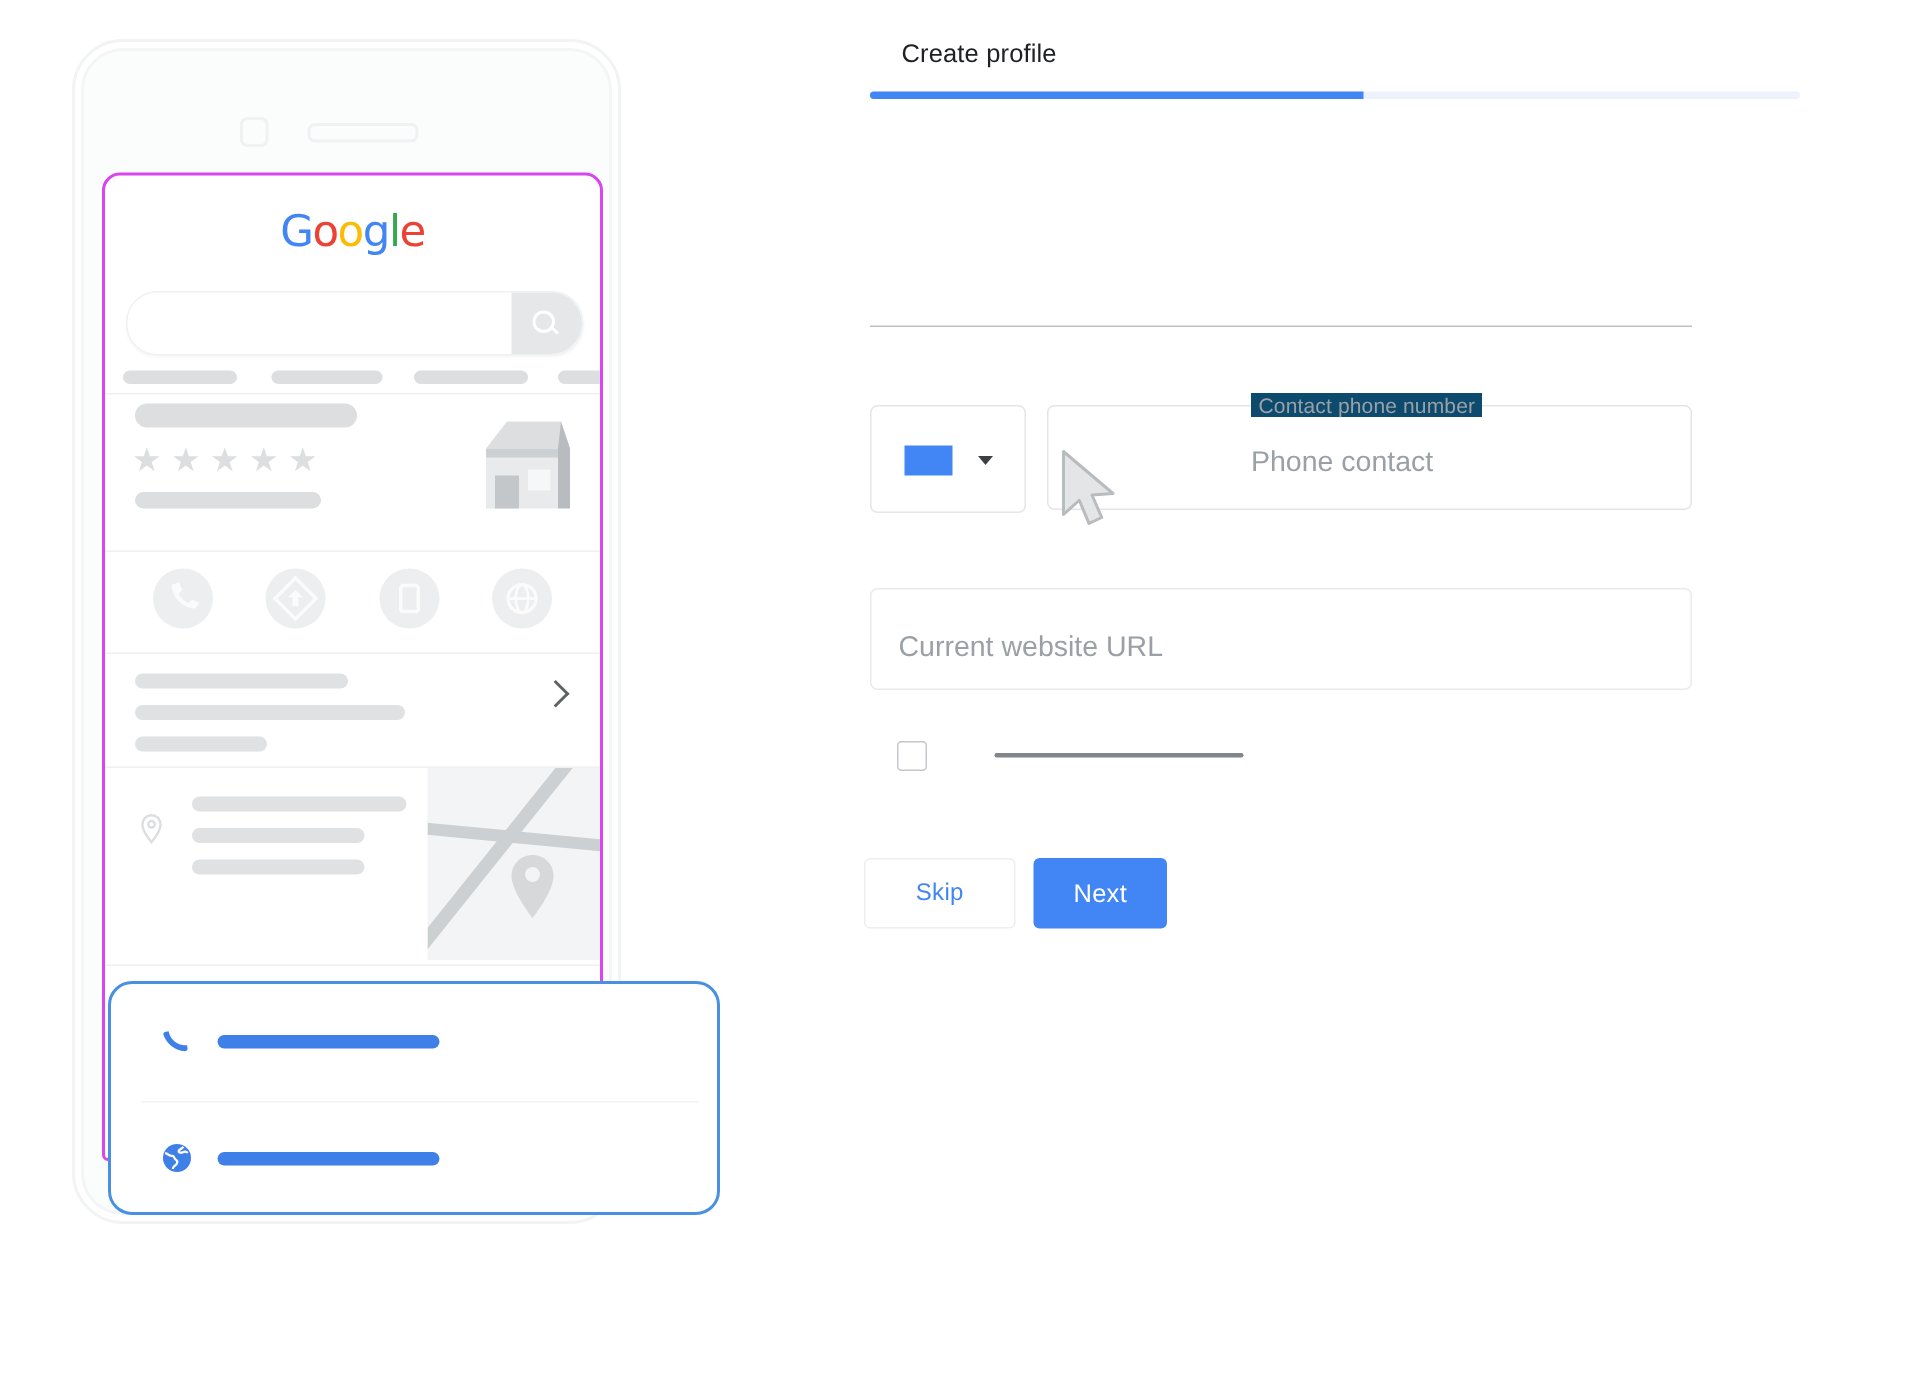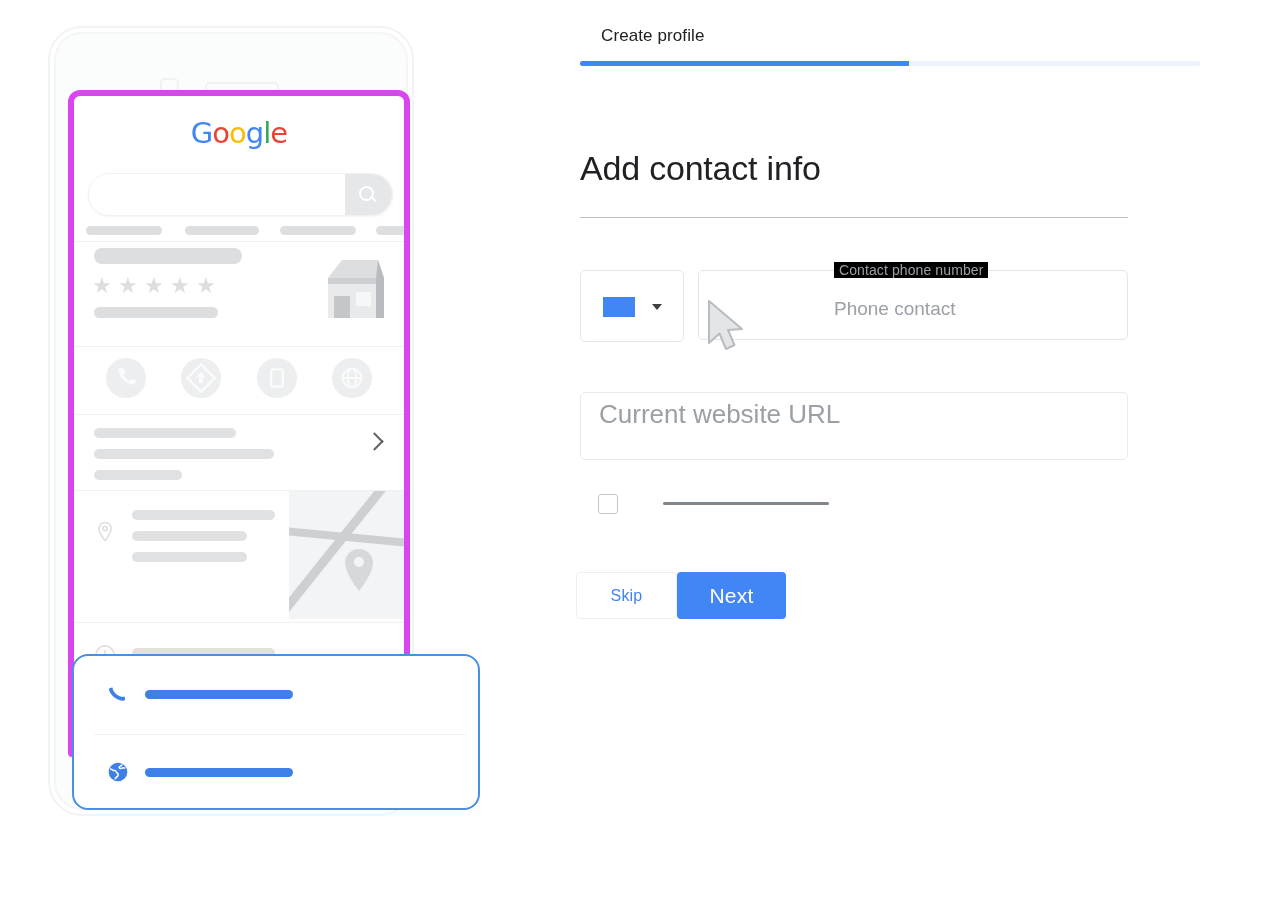--- a/index.html
+++ b/index.html
@@ -55,25 +55,25 @@
     left: 157px;
     top: 56px;
     width: 70px;
     height: 9px;
     border: 2px solid #f0f1f3;
     border-radius: 5px;
   }
   .phone-screen {
     position: absolute;
     left: 20px;
-    top: 64px;
+    top: 89px;
     width: 330px;
     height: 655px;
     background: #ffffff;
-    border: 6px solid #d946ef;
+    border: 2px solid #d946ef;
     border-radius: 12px 12px 4px 4px;
     overflow: hidden;
   }
 
   
   .g-logo {
     position: absolute;
     top: 20px;
     left: 0;
     right: 0;
@@ -371,21 +371,21 @@
     height: 70px;
     border: 1px solid #e3e5e8;
     border-radius: 5px;
     background: #fff;
     box-sizing: border-box;
   }
   #phone-field-label {
     position: absolute;
     left: 135px;
     top: -9px;
-    background: #000000;
+    background: #0c4a6e;
     padding: 0 5px;
     font-size: 14px;
     color: #9aa0a6;
     letter-spacing: .1px;
   }
   #phone-field-placeholder {
     position: absolute;
     left: 135px;
     top: 27px;
     font-size: 19px;
@@ -399,22 +399,22 @@
     width: 548px;
     height: 68px;
     border: 1px solid #e8eaed;
     border-radius: 5px;
     background: #fff;
     box-sizing: border-box;
   }
   #website-field-placeholder {
     position: absolute;
     left: 18px;
-    top: 6px;
-    font-size: 26px;
+    top: 28px;
+    font-size: 19px;
     color: #9aa0a6;
   }
 
   #consent-row {
     position: absolute;
     top: 494px;
     left: 18px;
     width: 330px;
     height: 24px;
   }
@@ -438,43 +438,43 @@
     background: #80868b;
     border-radius: 2px;
   }
 
   #button-row {
     position: absolute;
     top: 572px;
     left: -4px;
     display: flex;
     align-items: center;
-    gap: 0;
+    gap: 12px;
   }
   #skip-button {
     width: 101px;
     height: 47px;
     border: 1px solid #eceef0;
     border-radius: 4px;
     background: #ffffff;
     color: #4285f4;
     font-size: 16px;
     font-weight: 500;
     font-family: "Liberation Sans", sans-serif;
     cursor: pointer;
     letter-spacing: .2px;
   }
   #next-button {
-    width: 109px;
+    width: 89px;
     height: 47px;
     border: none;
     border-radius: 4px;
     background: #4285f4;
     color: #ffffff;
-    font-size: 21px;
+    font-size: 17px;
     font-weight: 500;
     font-family: "Liberation Sans", sans-serif;
     cursor: pointer;
     letter-spacing: .2px;
   }
 
   
   #mouse-cursor {
     position: absolute;
     left: 705px;
@@ -619,21 +619,20 @@
 </div>
 
 <div id="form-panel">
 
   <div id="step-label">Create profile</div>
 
   <div id="progress-track">
     <div id="progress-fill" style="width: 53%;"></div>
   </div>
 
-  <h1 id="page-heading">Add contact info</h1>
   <div id="heading-divider"></div>
 
   <div id="phone-row">
     <div id="country-select">
       <div id="country-flag"></div>
       <div id="country-caret"></div>
     </div>
     <div id="phone-field">
       <div id="phone-field-label">Contact phone number</div>
       <div id="phone-field-placeholder">Phone contact</div>

